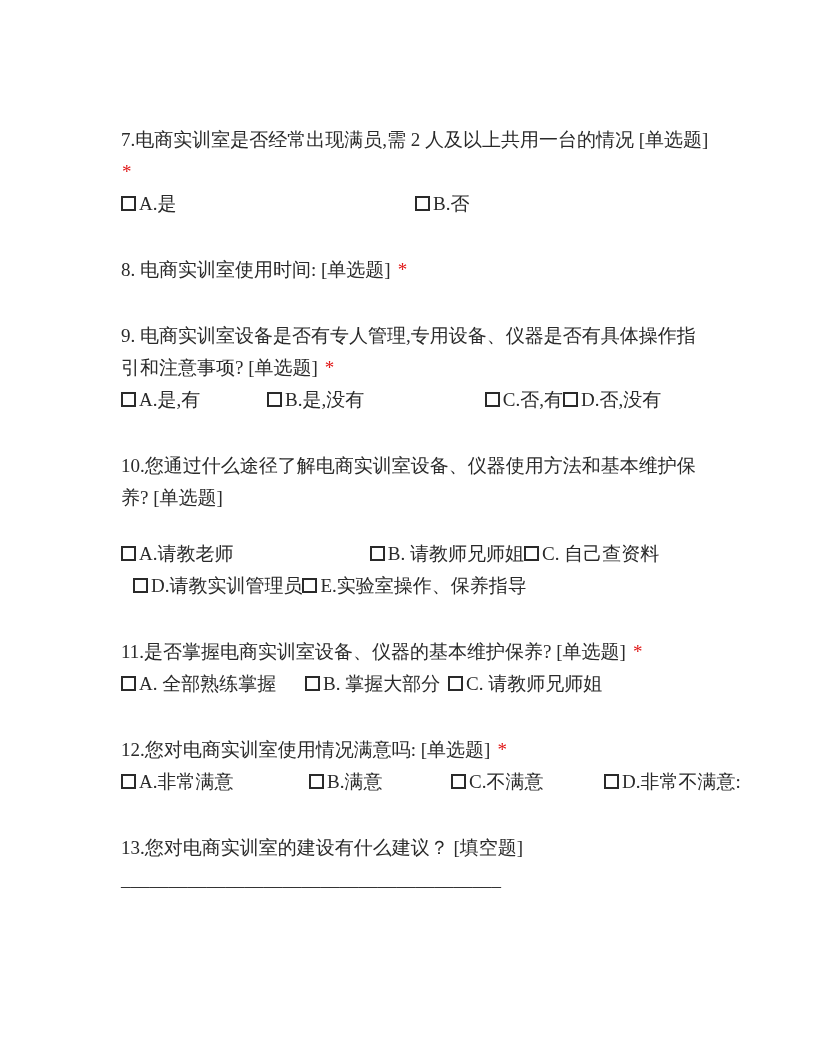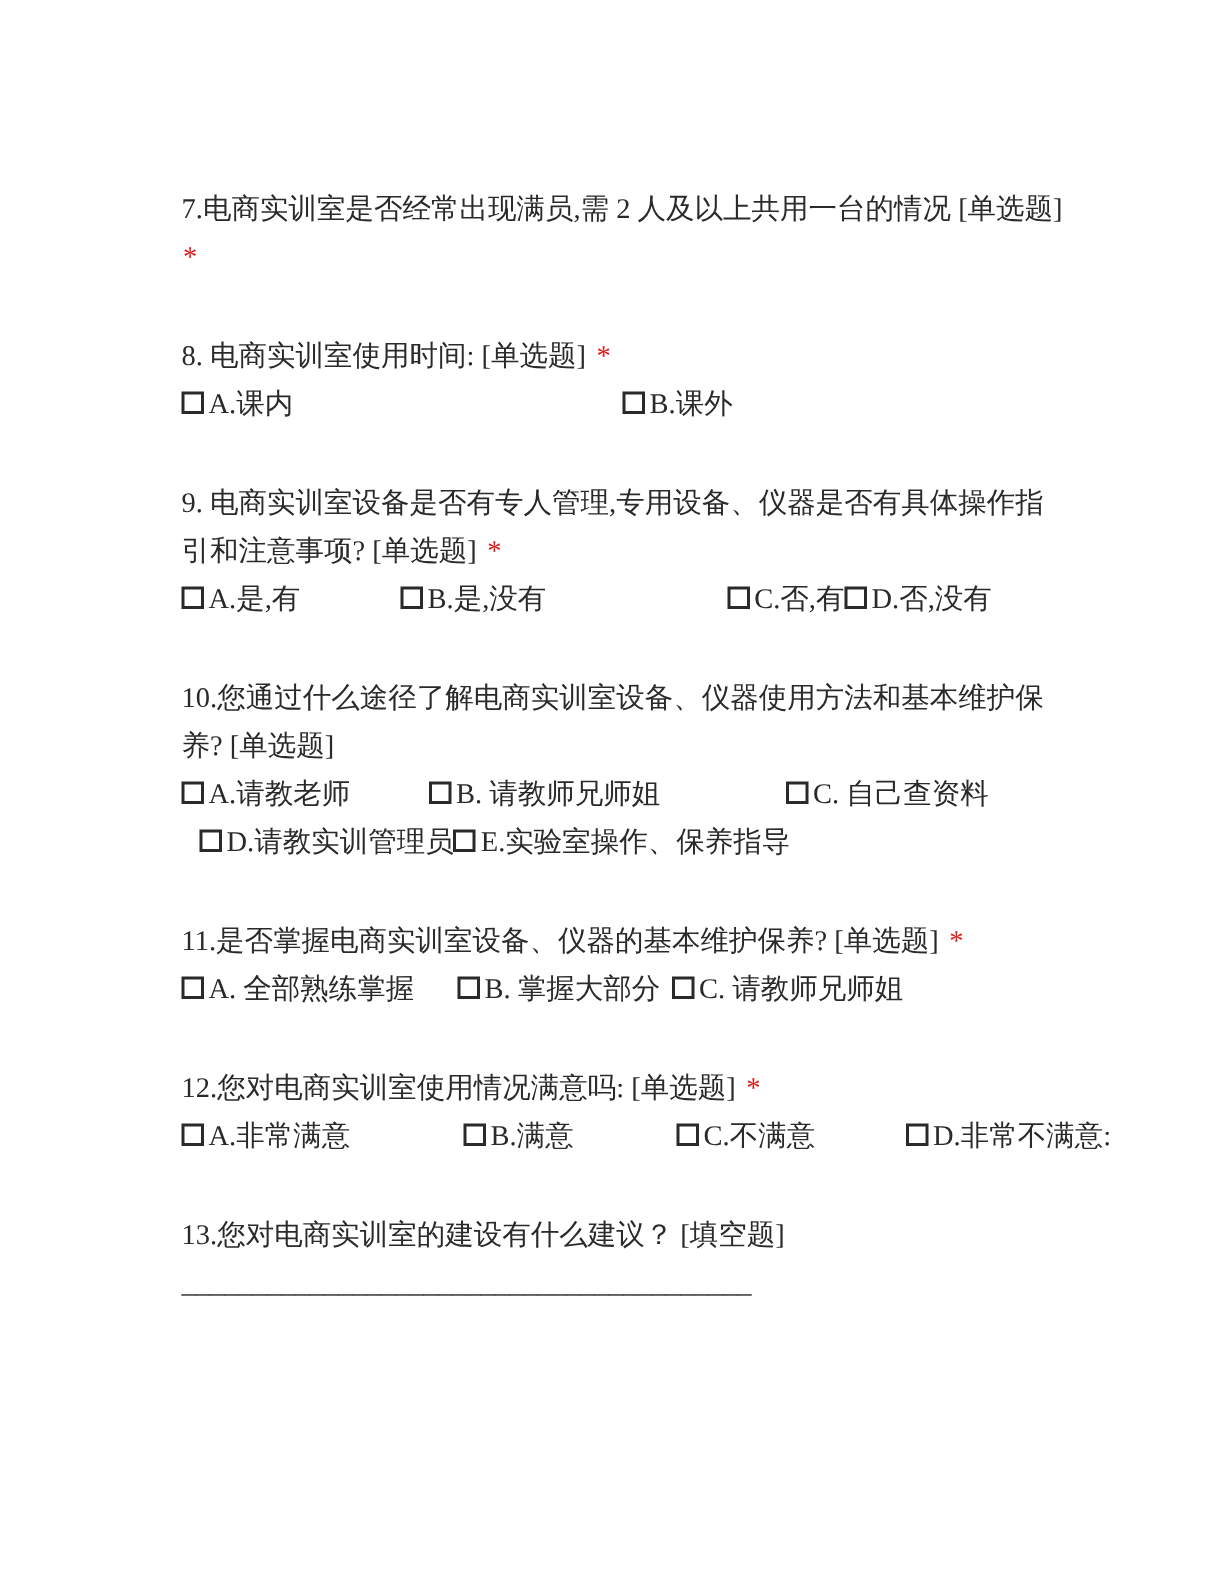--- a/index.html
+++ b/index.html
@@ -28,50 +28,50 @@
     border:2px solid #2a2a2a;background:#ffffff;
     margin-right:3px;vertical-align:-1px;
   }
   .blank-line{white-space:nowrap;letter-spacing:0;}
   
   .row-q7 .opt:nth-child(1){min-width:294px;}
   .row-q8 .opt:nth-child(1){min-width:294px;}
   .row-q9 .opt:nth-child(1){min-width:146px;}
   .row-q9 .opt:nth-child(2){min-width:141px;}
   .row-q9 .opt:nth-child(3){min-width:155px;text-align:right;}
-  .row-q10a .opt:nth-child(1){min-width:165px;}
-  .row-q10a .opt:nth-child(2){min-width:238px;}
+  .row-q10a .opt:nth-child(1){min-width:165px;margin-top:24px;}
+  .row-q10a .opt:nth-child(2){min-width:238px;text-align:right;}
   .row-q10b .opt:nth-child(1){min-width:165px;margin-left:12px;}
   .row-q11 .opt:nth-child(1){min-width:184px;}
   .row-q11 .opt:nth-child(2){min-width:143px;}
   .row-q12 .opt:nth-child(1){min-width:145px;}
   .row-q12 .opt:nth-child(2){min-width:142px;margin-left:43px;}
   .row-q12 .opt:nth-child(3){min-width:153px;}
 </style>
 </head>
 <body>
 
 <div class="sheet">
   <div class="content">
 
     <div class="question">
       <div class="q-line">
         <span>7.电商实训室是否经常出现满员,需 2 人及以上共用一台的情况 [单选题]</span>
       </div>
       <div class="q-line req-own-line">
         <span class="req">*</span>
       </div>
+      <div class="opts row-q7">
+        <span class="opt"><span class="cb"></span><span>A.是</span></span><span class="opt"><span class="cb"></span><span>B.否</span></span>
+      </div>
     </div>
 
     <div class="question">
       <div class="q-line">
         <span>8. 电商实训室使用时间: [单选题]</span><span class="req">*</span>
-      </div>
-      <div class="opts row-q8">
-        <span class="opt"><span class="cb"></span><span>A.课内</span></span><span class="opt"><span class="cb"></span><span>B.课外</span></span>
       </div>
     </div>
 
     <div class="question">
       <div class="q-line">
         <span>9. 电商实训室设备是否有专人管理,专用设备、仪器是否有具体操作指</span>
       </div>
       <div class="q-line">
         <span>引和注意事项? [单选题]</span><span class="req">*</span>
       </div>

